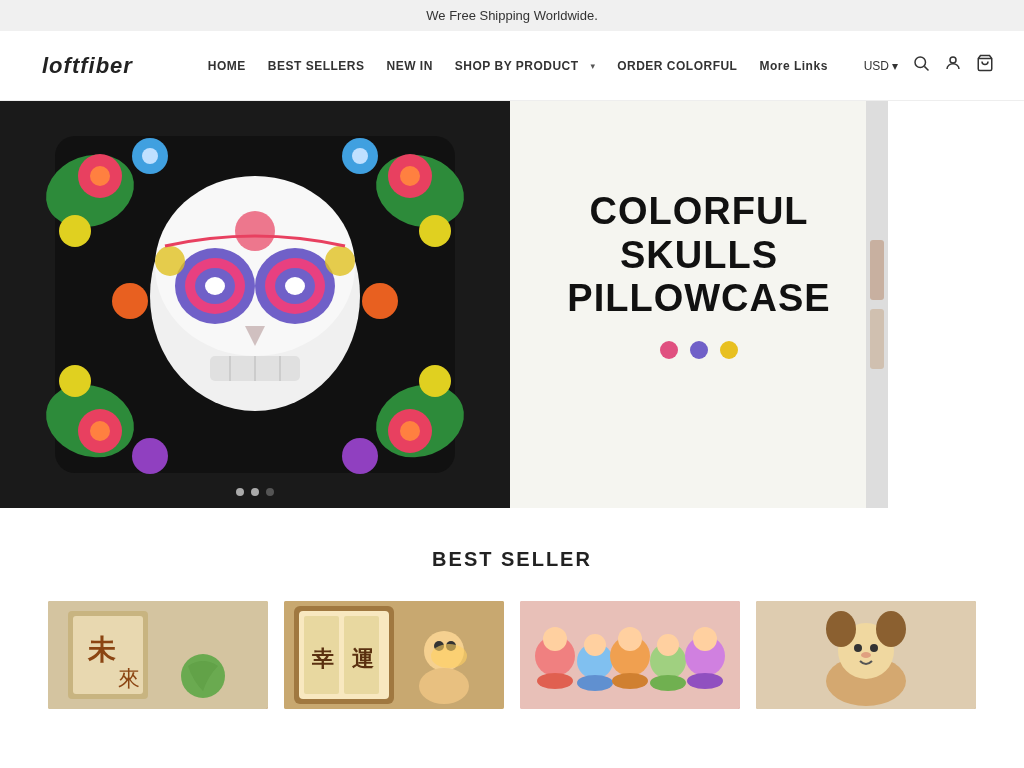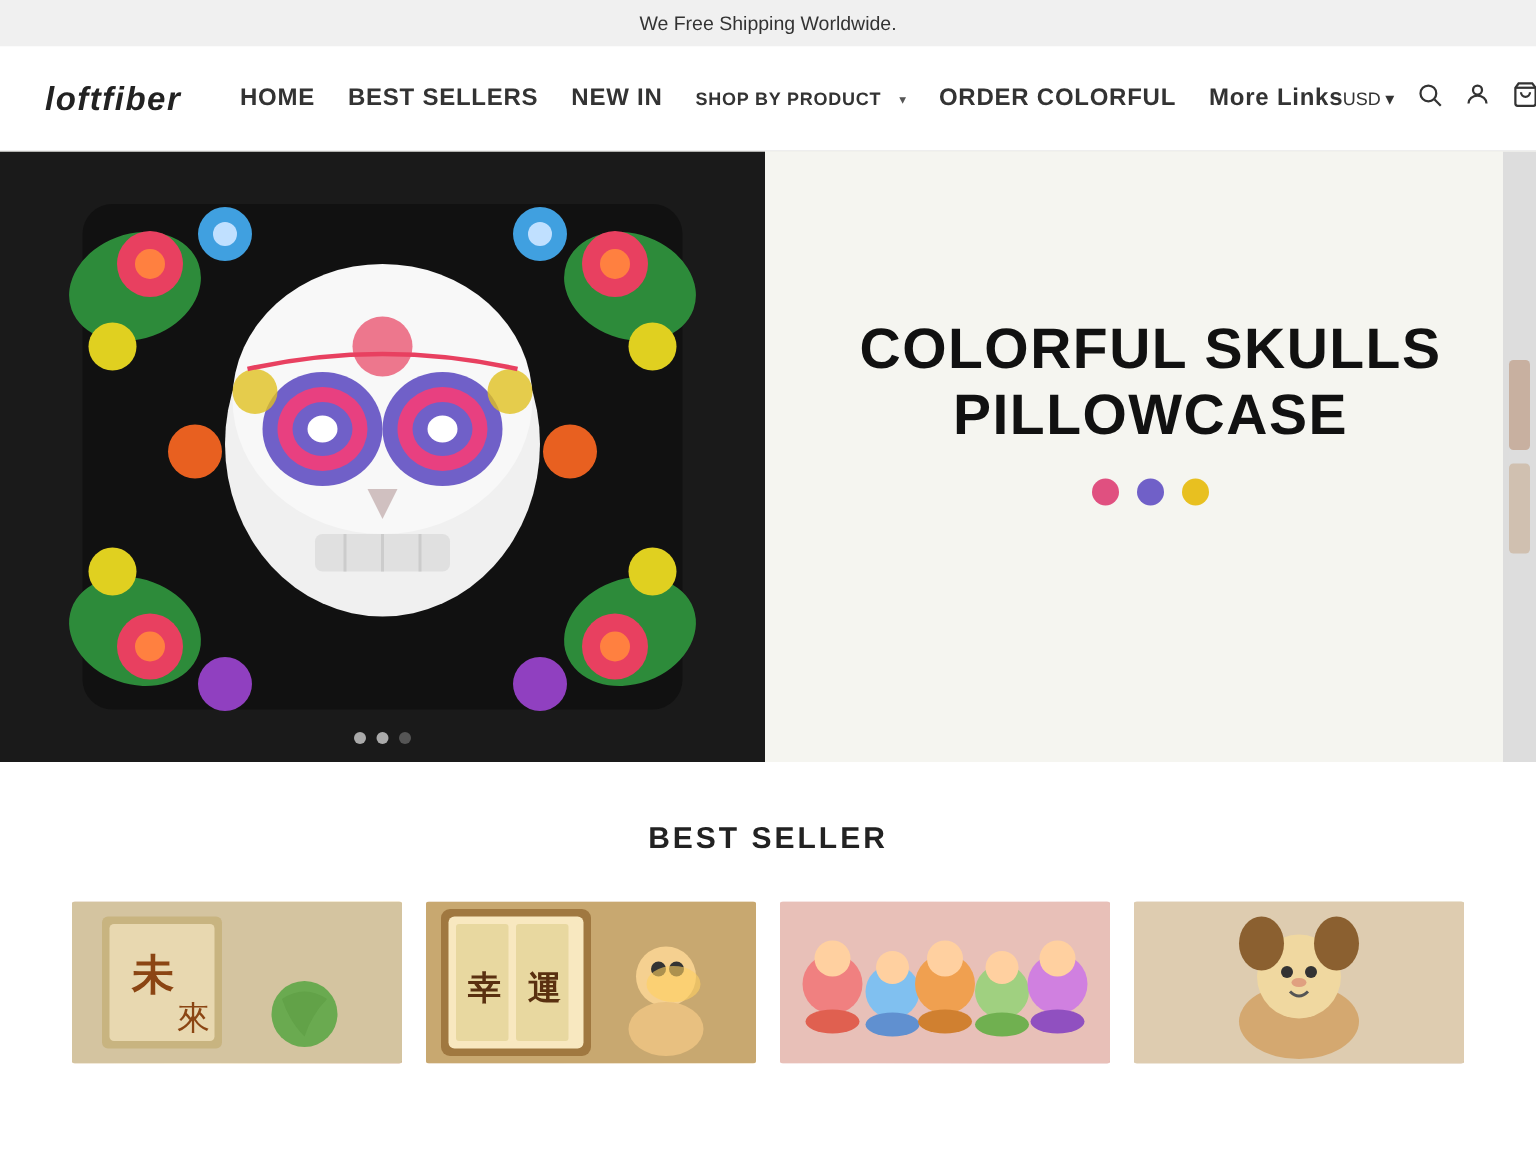--- a/index.html
+++ b/index.html
@@ -23,32 +23,33 @@
       border-bottom: 1px solid #eee;
       background: #fff;
     }
     .logo {
       font-size: 22px;
       font-weight: bold;
       letter-spacing: 1px;
       color: #222;
       min-width: 130px;
       font-style: italic;
+      margin-left: 12px;
     }
     .nav {
       display: flex;
       align-items: center;
       gap: 22px;
       flex: 1;
       justify-content: center;
     }
     .nav a {
       text-decoration: none;
       color: #333;
-      font-size: 16px;
+      font-size: 12px;
       font-weight: 600;
       letter-spacing: 0.5px;
       white-space: nowrap;
     }
     .nav .dropdown {
       display: flex;
       align-items: center;
       gap: 12px;
       cursor: pointer;
     }
@@ -73,21 +74,21 @@
     }
     .header-icon {
       cursor: pointer;
       font-size: 18px;
       color: #333;
     }
 
     
     .hero {
       position: relative;
-      width: 1024px;
+      width: 888px;
       height: 407px;
       background: #e8e8e0;
       overflow: hidden;
       display: flex;
     }
     .hero-image-area {
       width: 510px;
       height: 407px;
       background: linear-gradient(135deg, #2c2c2c 0%, #1a1a1a 100%);
       position: relative;

